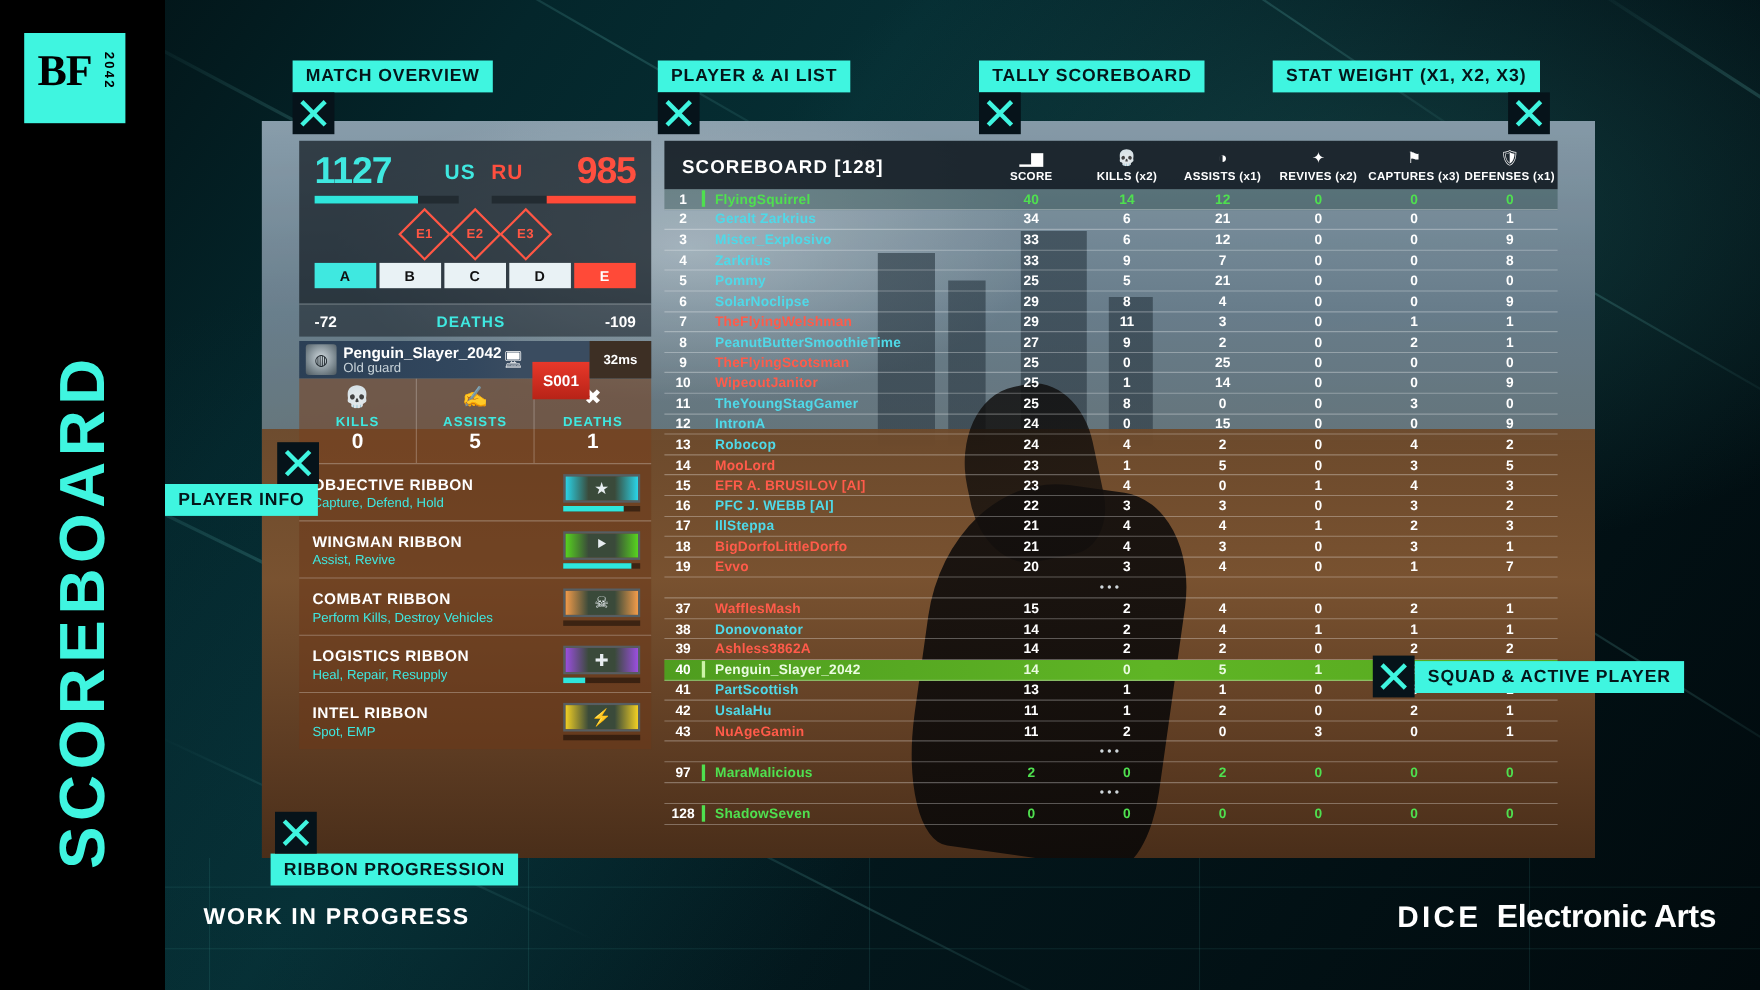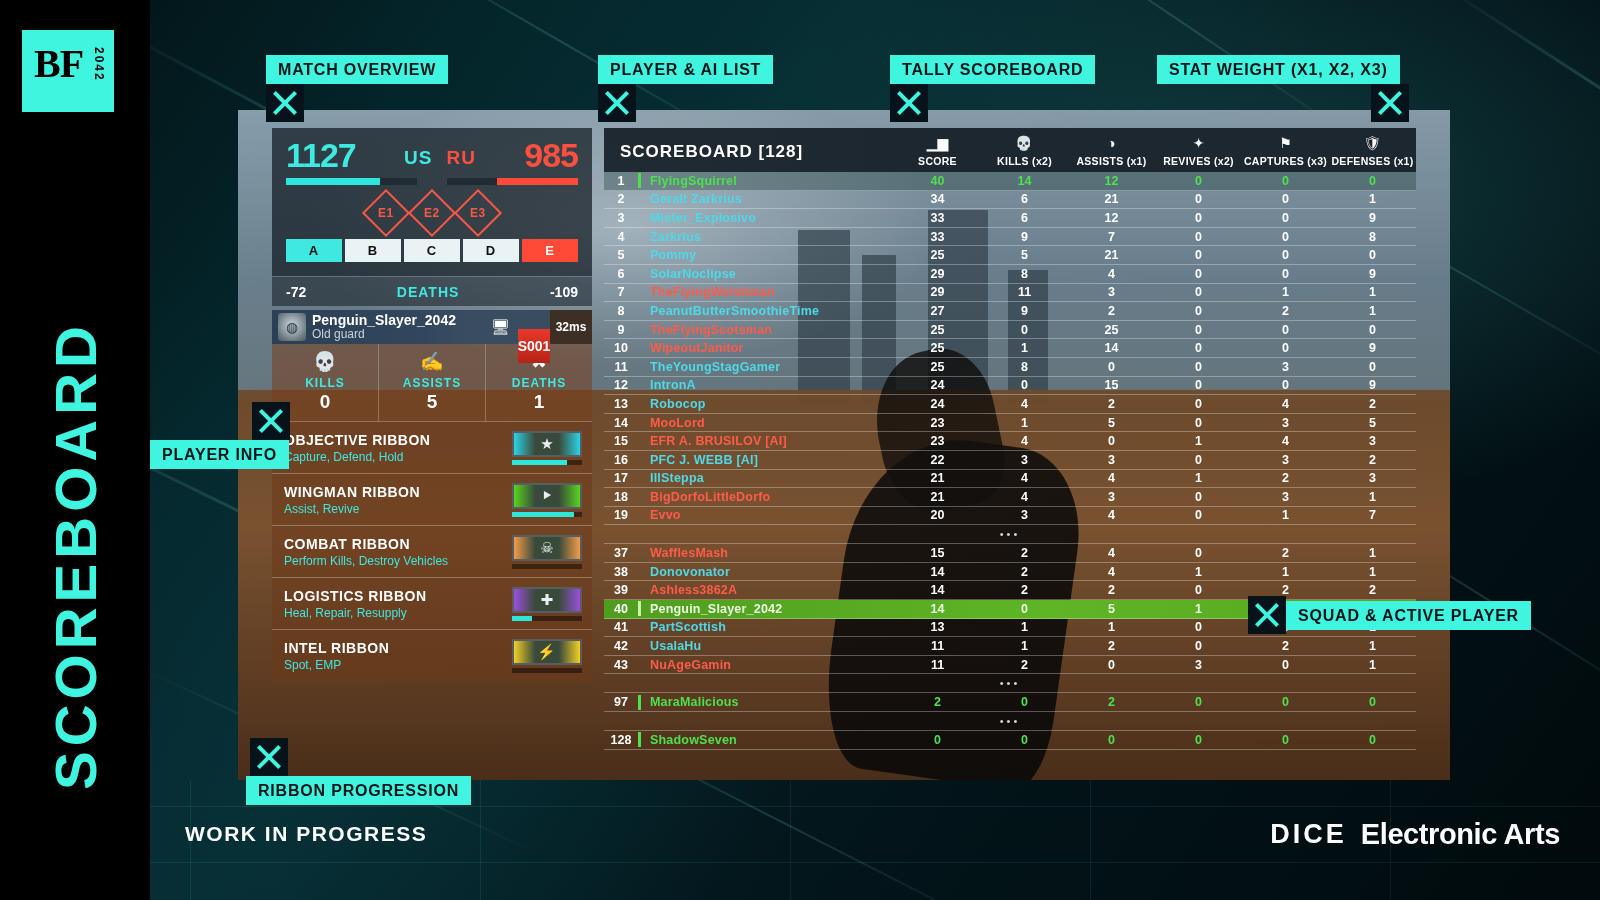--- a/index.html
+++ b/index.html
@@ -102,23 +102,23 @@
   .statline .lbl{ color:#3fe8e0; letter-spacing:1px; }
 
   .playercard{ display:flex; align-items:center; height:34px; margin-top:4px;
     background:linear-gradient(90deg,#2b3f55 0%,#32475e 48%,#3a4c60 62%, #3a4c60 100%); position:relative; }
   .playercard .badge{ width:28px; height:28px; margin:0 6px 0 6px; border-radius:3px;
     background:radial-gradient(circle at 50% 45%, #cfd8dd, #7d8a91 60%, #4a565d);
     display:flex; align-items:center; justify-content:center; font-size:14px; color:#1a2228; }
   .playercard .pname{ font-size:14px; font-weight:bold; line-height:1.05; }
   .playercard .ptag{ font-size:12px; color:#c8d3d9; line-height:1.05; }
   .playercard .pc-icon{ margin-left:auto; font-size:15px; padding-right:8px; }
-  .playercard .squad{ width:32px; height:100%; background:linear-gradient(180deg,#e8382a,#b72317);
+  .playercard .squad{ width:52px; height:100%; background:linear-gradient(180deg,#e8382a,#b72317);
     display:flex; align-items:center; justify-content:center; font-size:14px; font-weight:bold;margin-top:38px; }
-  .playercard .ping{ width:42px; height:100%; background:rgba(62,44,30,.9);
+  .playercard .ping{ width:56px; height:100%; background:rgba(62,44,30,.9);
     display:flex; align-items:center; justify-content:center; font-size:12px; font-weight:bold; }
 
   .kda{ display:flex; background:rgba(120,64,30,.55); }
   .kda .cell{ flex:1; padding:8px 0 8px; text-align:center; border-right:1px solid rgba(255,255,255,.25); }
   .kda .cell:last-child{ border-right:none; }
   .kda .ico{ font-size:19px; line-height:1; height:21px; }
   .kda .lbl{ font-size:12px; font-weight:bold; color:#3fe8e0; letter-spacing:1px; margin-top:3px;}
   .kda .val{ font-size:19px; font-weight:bold; margin-top:1px; }
 
   .ribbon{ display:flex; align-items:center; justify-content:space-between; height:52px;

